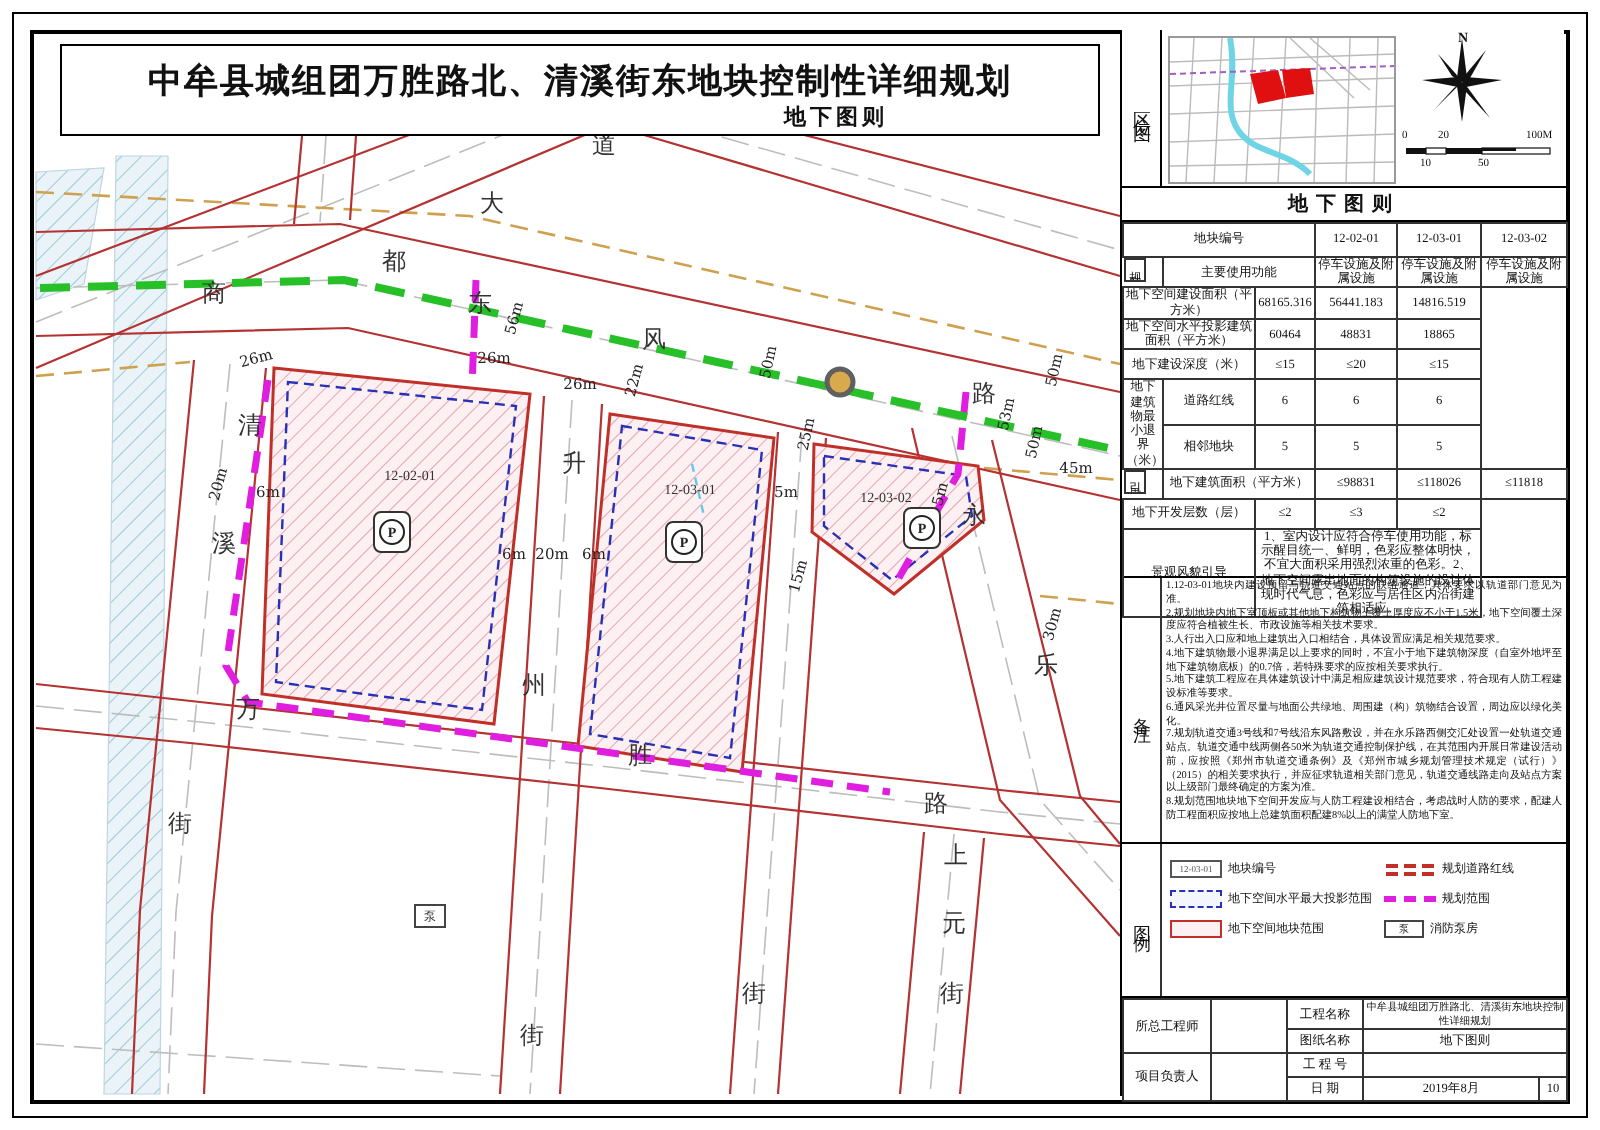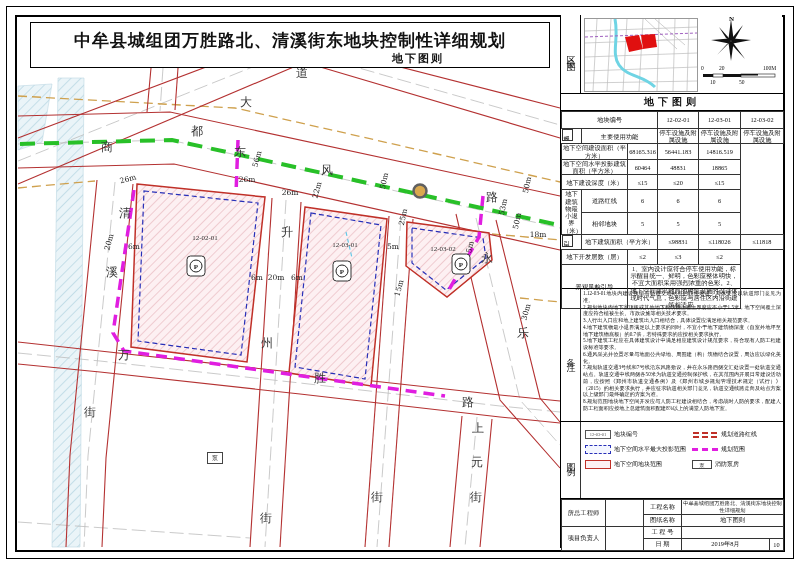--- a/index.html
+++ b/index.html
@@ -188,21 +188,21 @@
     <span class="ml dim" style="left: 134px; top: 246px;">6m</span>
     <span class="ml dim" style="left: 257px; top: 159px; transform: translate(-50%, -50%) rotate(-75deg);">56m</span>
     <span class="ml dim" style="left: 247px; top: 179px;">26m</span>
     <span class="ml dim" style="left: 290px; top: 192px;">26m</span>
     <span class="ml dim" style="left: 317px; top: 190px; transform: translate(-50%, -50%) rotate(-75deg);">22m</span>
     <span class="ml dim" style="left: 384px; top: 181px; transform: translate(-50%, -50%) rotate(-78deg);">50m</span>
     <span class="ml dim" style="left: 403px; top: 217px; transform: translate(-50%, -50%) rotate(-78deg);">25m</span>
     <span class="ml dim" style="left: 503px; top: 207px; transform: translate(-50%, -50%) rotate(-78deg);">53m</span>
     <span class="ml dim" style="left: 527px; top: 185px; transform: translate(-50%, -50%) rotate(-78deg);">50m</span>
     <span class="ml dim" style="left: 517px; top: 221px; transform: translate(-50%, -50%) rotate(-78deg);">50m</span>
-    <span class="ml dim" style="left: 538px; top: 234px;">18m</span>
+    <span class="ml dim" style="left: 538px; top: 234px;">45m</span>
     <span class="ml dim" style="left: 526px; top: 312px; transform: translate(-50%, -50%) rotate(-75deg);">30m</span>
     <span class="ml dim" style="left: 257px; top: 277px;">6m</span>
     <span class="ml dim" style="left: 276px; top: 277px;">20m</span>
     <span class="ml dim" style="left: 297px; top: 277px;">6m</span>
     <span class="ml dim" style="left: 393px; top: 246px;">5m</span>
     <span class="ml dim" style="left: 399px; top: 288px; transform: translate(-50%, -50%) rotate(-75deg);">15m</span>
     <span class="ml dim" style="left: 470px; top: 247px; transform: translate(-50%, -50%) rotate(-75deg);">5m</span>
     <span class="ml plotid" style="left: 205px; top: 238px;">12-02-01</span>
     <div class="p-icon" style="left: 196px; top: 266px;">
       <span class="cir">P</span>

